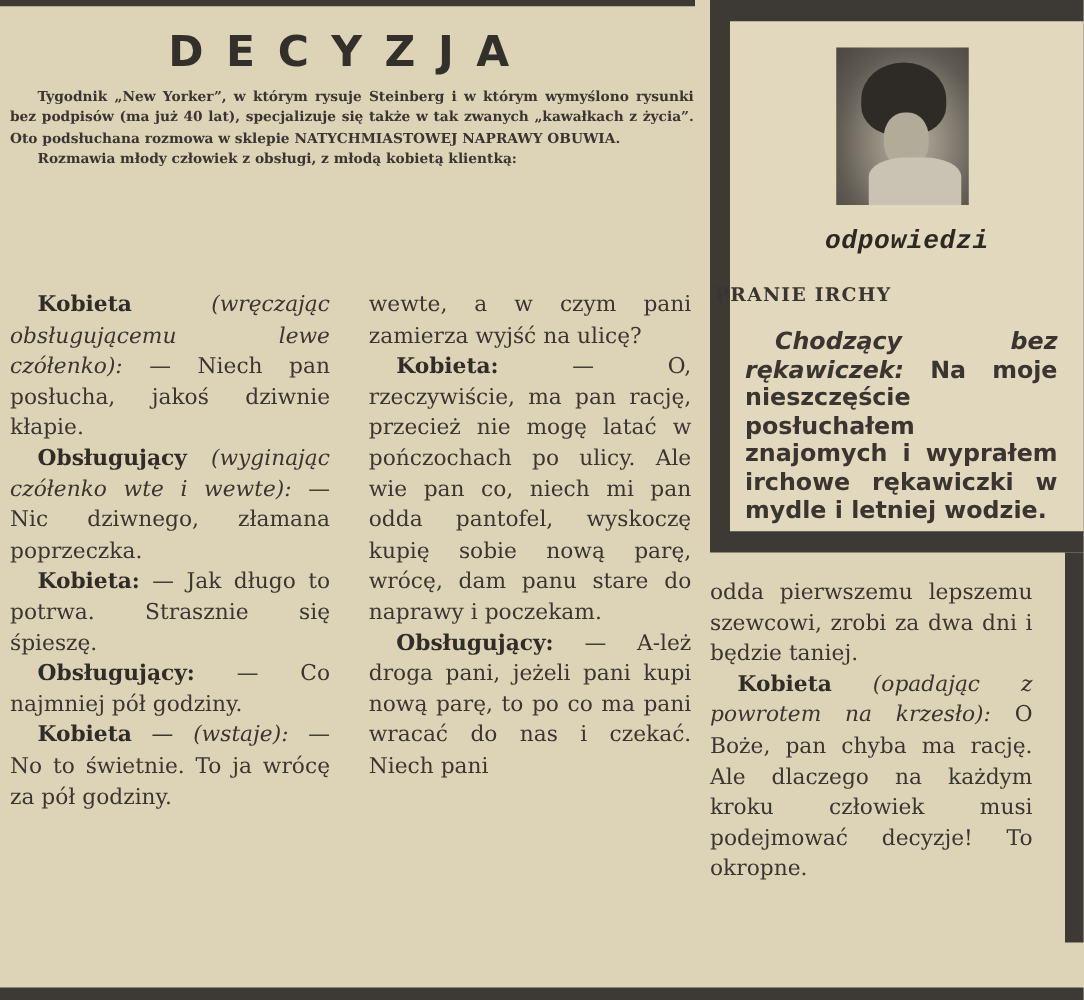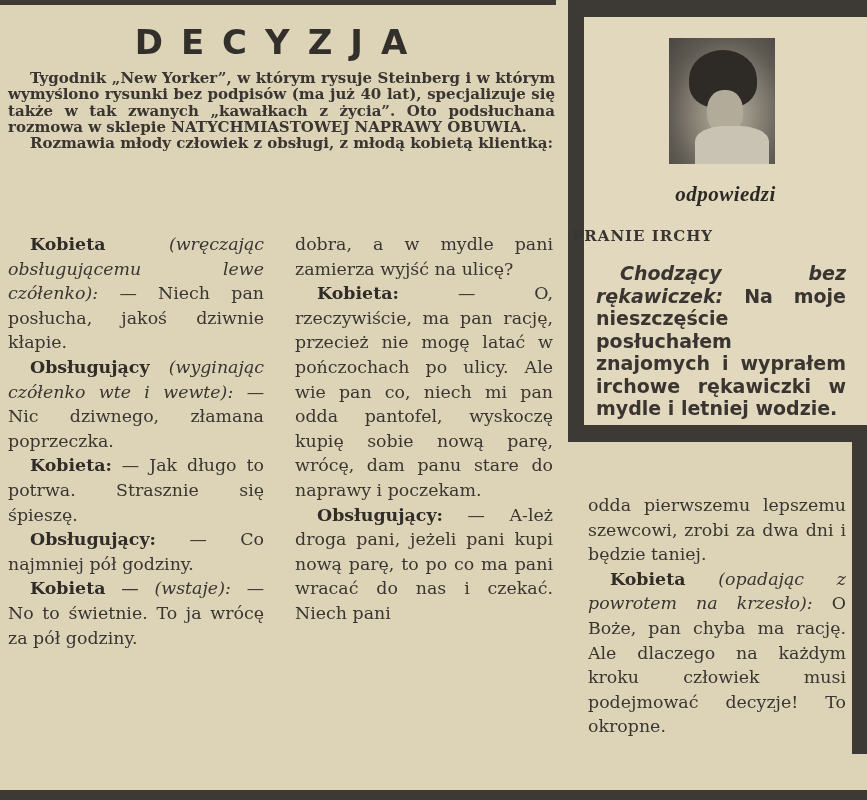--- a/index.html
+++ b/index.html
@@ -11,55 +11,55 @@
   }
   .top-rule { position:absolute; left:0; top:0; width:556px; height:5px; background:#3d3a35; }
   .bottom-rule { position:absolute; left:0; top:790px; width:867px; height:10px; background:#3d3a35; }
   .headline {
     position:absolute; left:0; top:14px; width:560px; text-align:center;
     font-family:"DejaVu Sans", sans-serif; font-weight:bold; font-size:34px;
     letter-spacing:18px; line-height:56px; color:#33302b;
   }
   .intro {
     position:absolute; left:8px; top:70px; width:547px;
-    font-family:"DejaVu Serif", serif; font-weight:bold; font-size:15px; line-height:16.3px;
+    font-family:"DejaVu Serif", serif; font-weight:bold; font-size:11px; line-height:16.3px;
     text-align:justify; color:#3a3530;
   }
   .intro p { margin:0; text-indent:22px; }
   .col {
     position:absolute; font-size:17.4px; line-height:24.6px; text-align:justify;
     font-family:"DejaVu Serif", serif; color:#3a3530;
   }
   .col p { margin:0; text-indent:22px; }
   .col p.cont { text-indent:0; }
   .col b { font-weight:bold; color:#302c27; }
   .col i { font-style:italic; }
   .col1 { left:8px; top:232px; width:256px; }
   .col2 { left:295px; top:232px; width:258px; }
-  .col3 { left:588px; top:462px; width:258px;margin-top:31px; }
+  .col3 { left:568px; top:462px; width:258px; }
 
   .box {
     position:absolute; left:568px; top:0; width:299px; height:442px;
     background:#3d3a35;
   }
   .box-inner {
     position:absolute; left:584px; top:17px; width:283px; height:408px;
     background:#e1d8bd;
   }
   .right-bar { position:absolute; left:852px; top:442px; width:15px; height:312px; background:#3d3a35; }
   .photo {
     position:absolute; left:669px; top:38px; width:106px; height:126px;
     background:radial-gradient(ellipse at 55% 60%, #b9b3a3 0%, #8f897c 35%, #5f5a52 70%, #4a4640 100%);
   }
   .photo .hair { position:absolute; left:20px; top:12px; width:68px; height:58px; border-radius:50% 50% 40% 40%; background:#2e2b27; }
   .photo .face { position:absolute; left:38px; top:52px; width:36px; height:44px; border-radius:45%; background:#b2ab9a; }
   .photo .coat { position:absolute; left:26px; top:88px; width:74px; height:38px; border-radius:40% 40% 0 0; background:#c9c3b4; }
   .section-title {
     position:absolute; left:584px; top:182px; width:283px; text-align:center;
-    font-family:Liberation Serif, serif; font-weight:bold; font-style:italic; font-size:21px;
+    font-family:Liberation Mono, monospace; font-weight:bold; font-style:italic; font-size:21px;
     color:#2c2925; letter-spacing:0.5px;
   }
   .q-title {
     position:absolute; left:572px; top:227px;
     font-family:"DejaVu Serif", serif; font-weight:bold; font-size:15px; letter-spacing:1px; color:#3a3530;
   }
   .q-body {
     position:absolute; left:596px; top:262px; width:250px;
     font-family:"DejaVu Sans", sans-serif; font-weight:bold; font-size:19px; line-height:22.5px; text-align:justify; color:#3a3530;
   }
@@ -80,21 +80,21 @@
 
 <div class="col col1">
   <p><b>Kobieta</b> <i>(wręczając obsługującemu lewe czółenko):</i> <span>— Niech pan posłucha, jakoś dziwnie kłapie.</span></p>
   <p><b>Obsługujący</b> <i>(wyginając czółenko wte i wewte):</i> <span>— Nic dziwnego, złamana poprzeczka.</span></p>
   <p><b>Kobieta:</b> <span>— Jak długo to potrwa. Strasznie się śpieszę.</span></p>
   <p><b>Obsługujący:</b> <span>— Co najmniej pół godziny.</span></p>
   <p><b>Kobieta</b> <i>— (wstaje):</i> <span>— No to świetnie. To ja wrócę za pół godziny.</span></p>
 </div>
 
 <div class="col col2">
-  <p class="cont"><span>dobra, a w mydle pani zamierza wyjść na ulicę?</span></p>
+  <p class="cont"><span>wewte, a w czym pani zamierza wyjść na ulicę?</span></p>
   <p><b>Kobieta:</b> <span>— O, rzeczywiście, ma pan rację, przecież nie mogę latać w pończochach po ulicy. Ale wie pan co, niech mi pan odda pantofel, wyskoczę kupię sobie nową parę, wrócę, dam panu stare do naprawy i poczekam.</span></p>
   <p><b>Obsługujący:</b> <span>— A-leż droga pani, jeżeli pani kupi nową parę, to po co ma pani wracać do nas i czekać. Niech pani</span></p>
 </div>
 
 <div class="box"></div>
 <div class="box-inner"></div>
 <div class="photo">
   <div class="hair"></div>
   <div class="face"></div>
   <div class="coat"></div>

